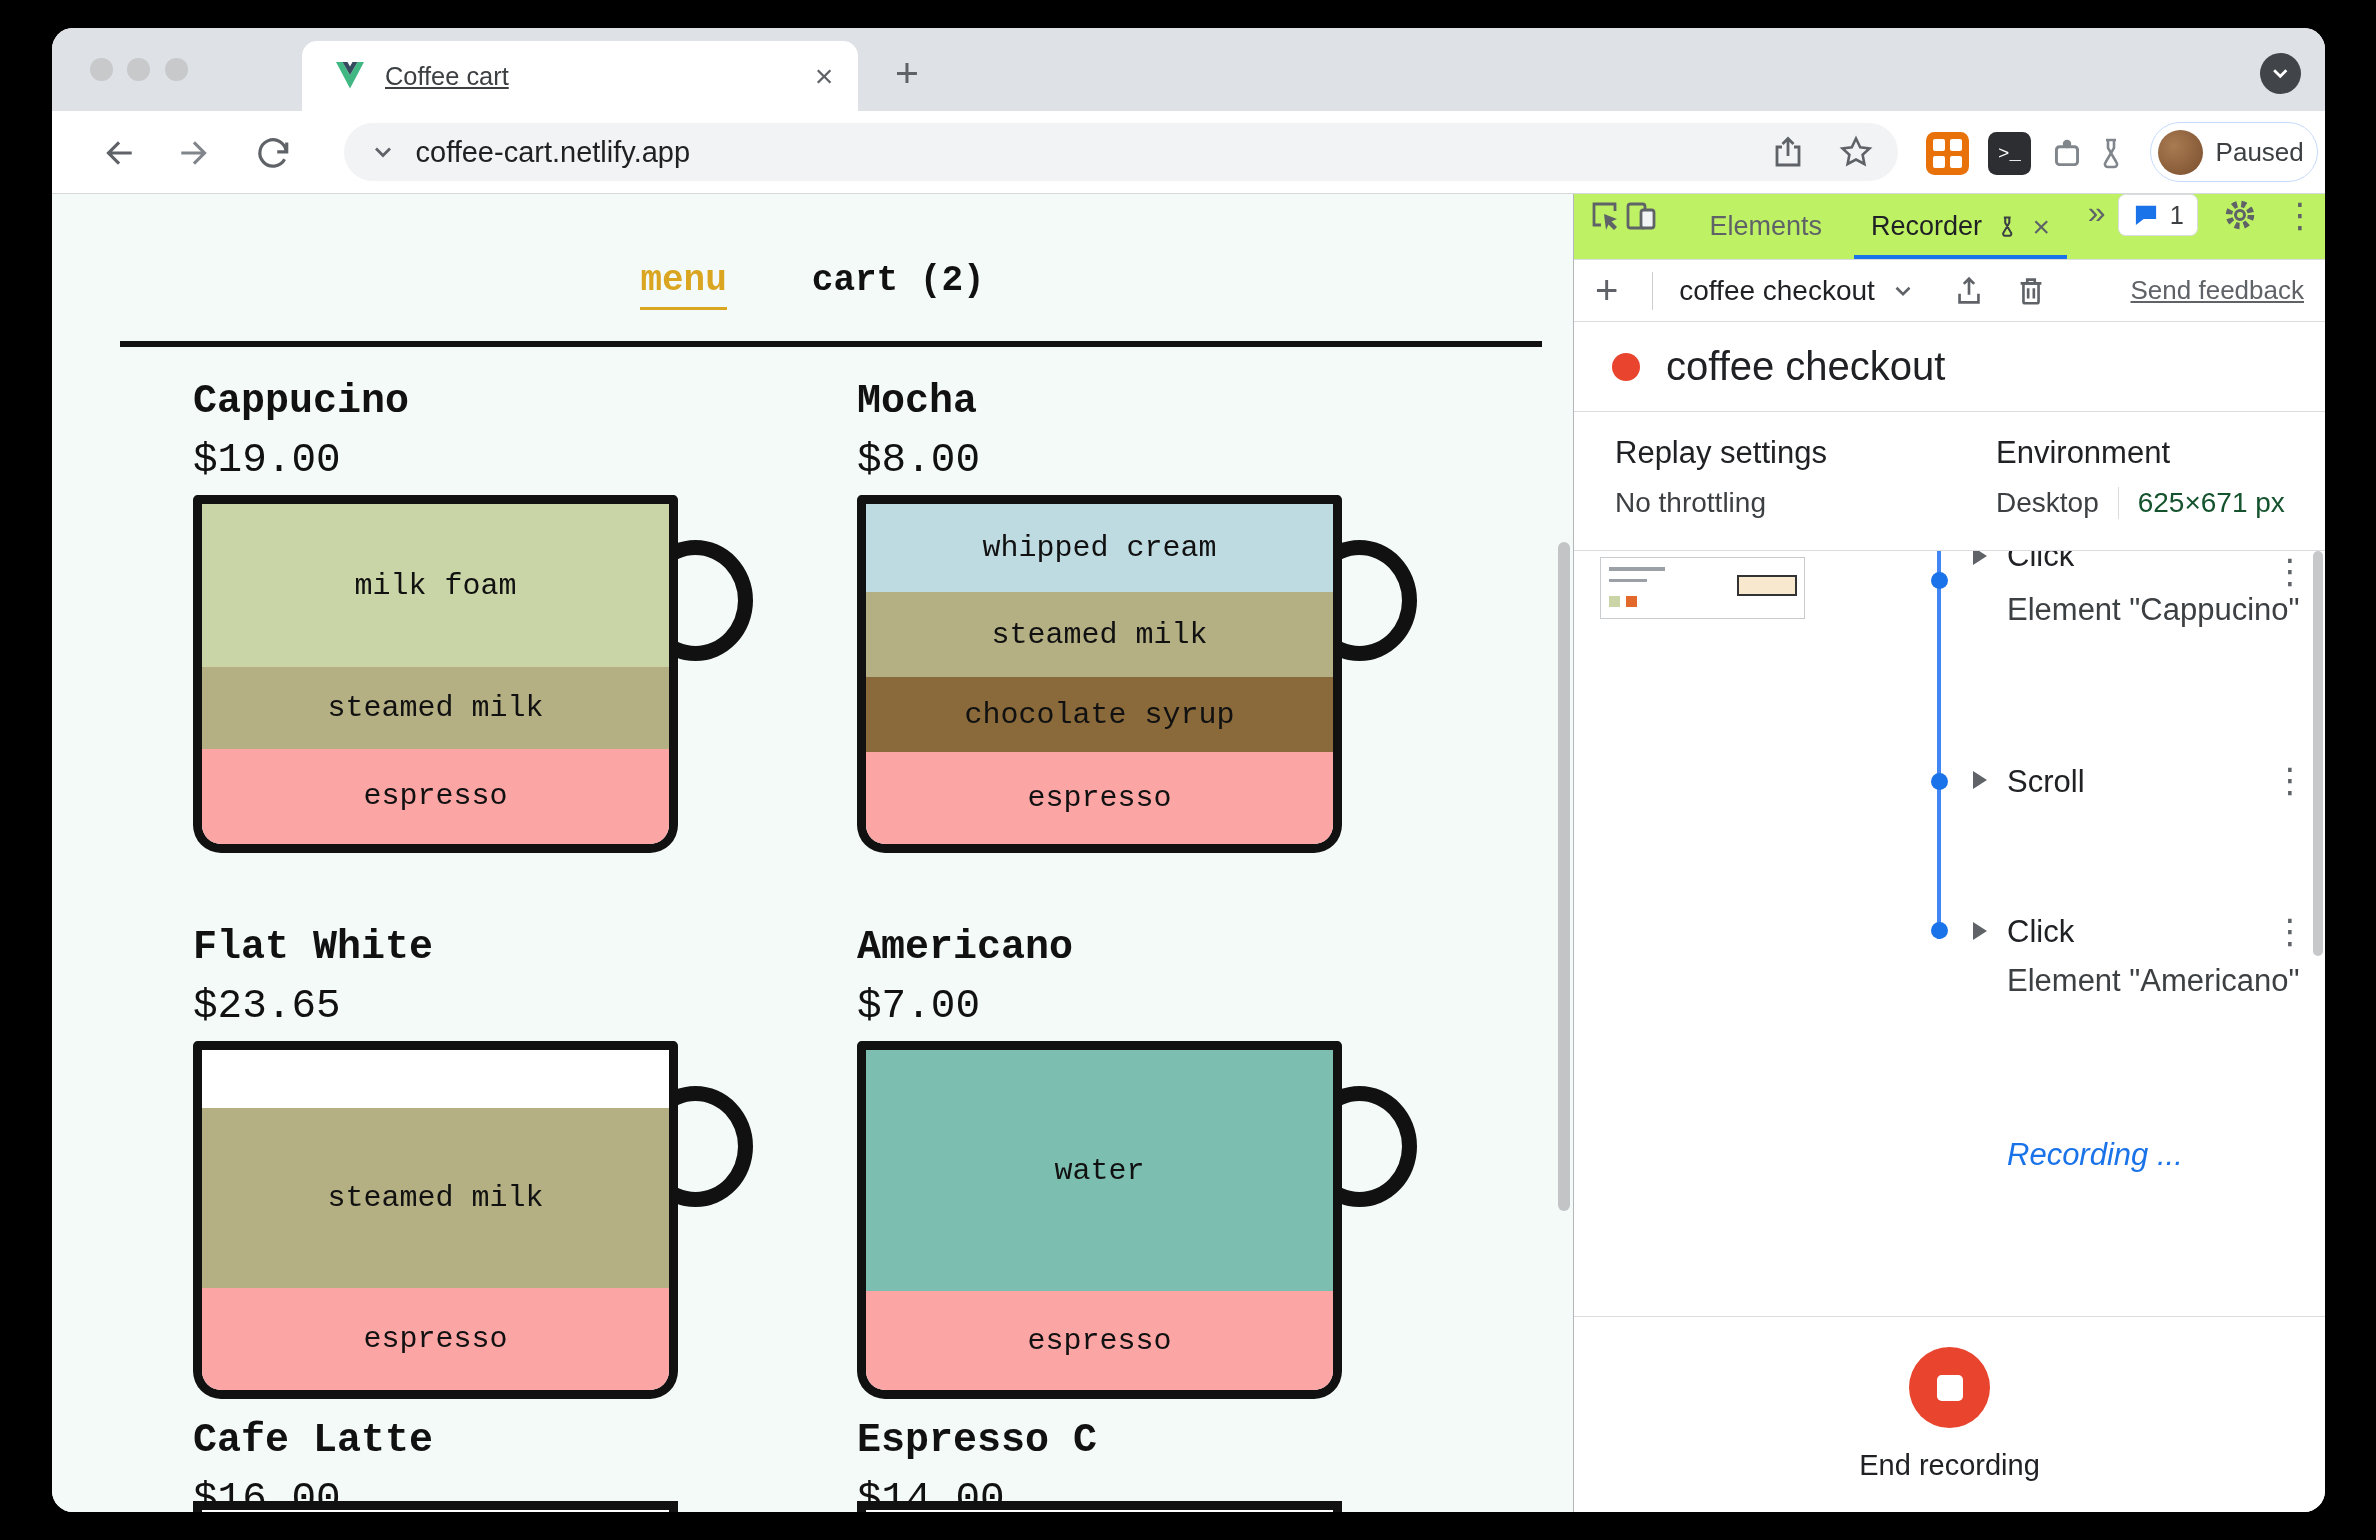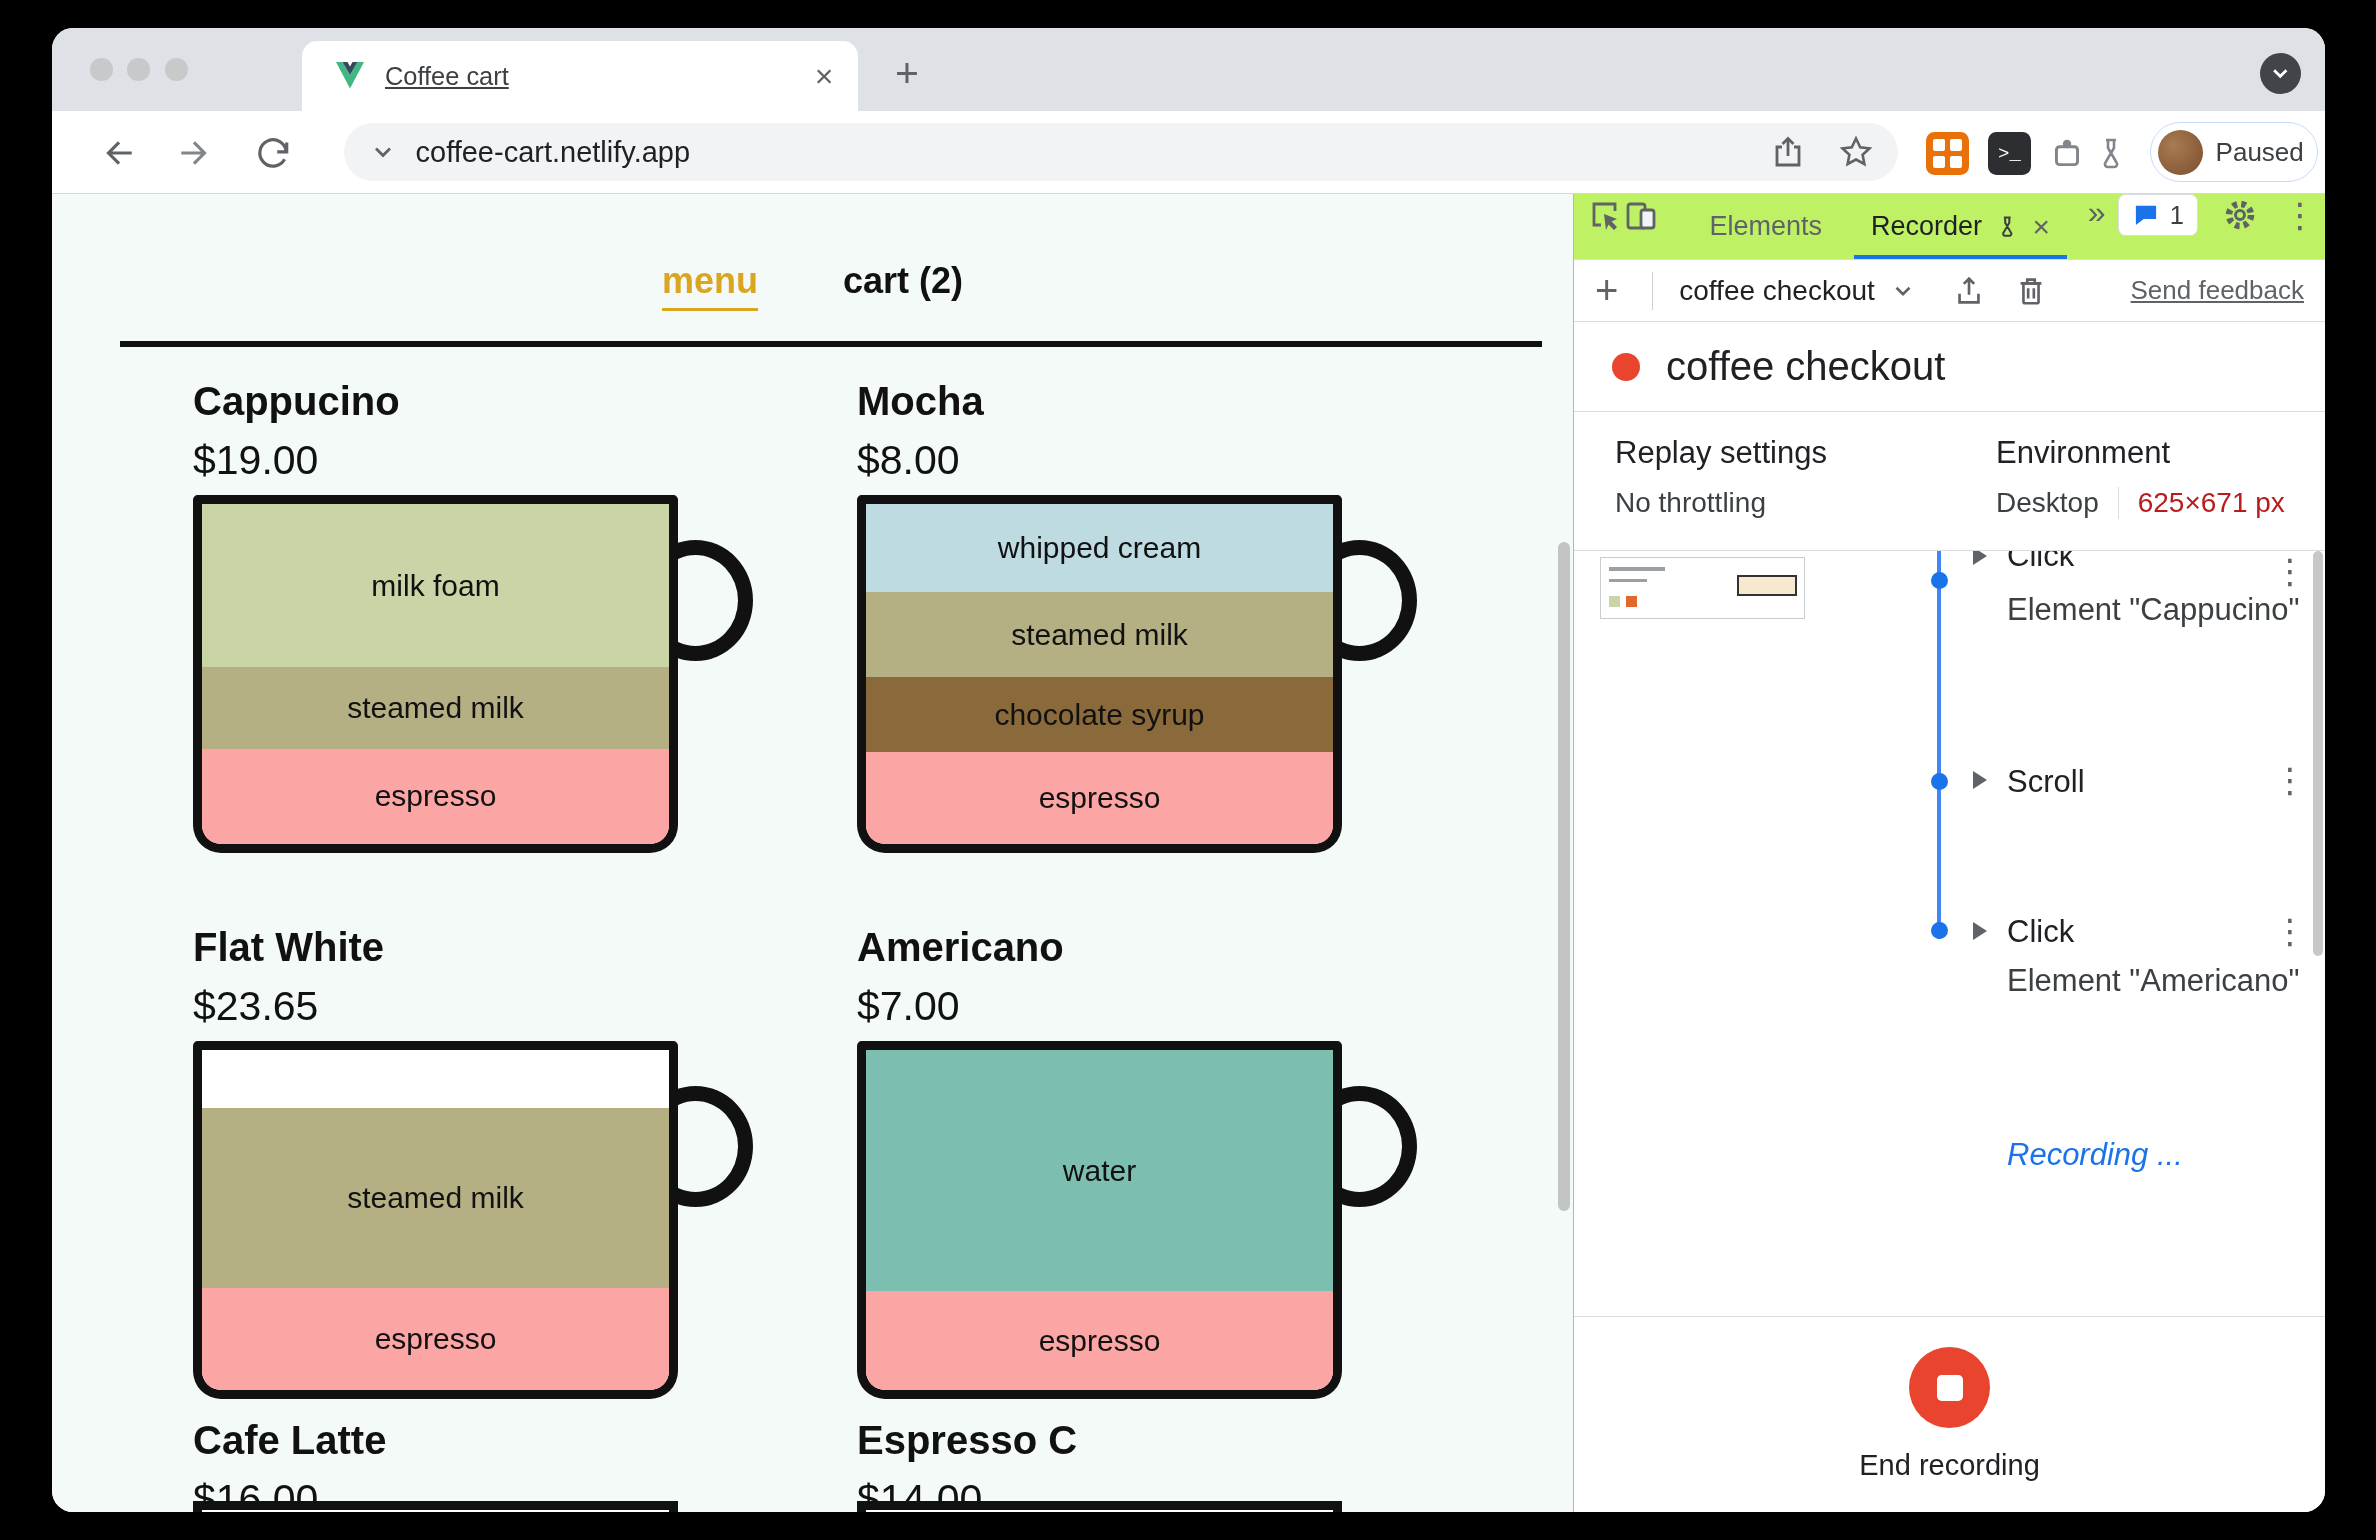--- a/index.html
+++ b/index.html
@@ -36,21 +36,21 @@
              border-radius:30px; display:flex; align-items:center; background:#fff; }
   .avatar { width:45px; height:45px; border-radius:50%; margin-left:6.6px; background:radial-gradient(circle at 35% 35%, #A97B52, #7A4E2E); }
   .profile-label { font-size:26px; color:#3C4043; margin-left:13px; }
   .kebab { font-size:34px; color:#5F6368; line-height:1; }
 
   
   .content { flex:1; display:flex; min-height:0; }
 
   
   .app { position:relative; width:1521px; flex:none; background:#F3FAF7; overflow:hidden;
-         font-family:Liberation Sans, sans-serif; }
+         font-family:Liberation Mono, monospace; }
   .app-nav { position:absolute; left:0; top:66px; width:100%; display:flex; justify-content:center; gap:85px; }
   .menu-link { font-size:36px; font-weight:bold; color:#DAA520; border-bottom:3.8px solid #DAA520; padding-bottom:5.6px; }
   .cart-link { font-size:36px; font-weight:bold; color:#111; }
   .app-divider { position:absolute; left:68px; top:147px; width:1422px; height:5.6px; background:#111; }
   .item-title { position:absolute; font-size:40px; font-weight:bold; color:#111; }
   .item-price { position:absolute; font-size:41px; color:#111; }
   .cup { position:absolute; width:485px; height:358px; }
   .cup .handle { position:absolute; right:-75px; top:45px; width:115px; height:121px;
                  border:15px solid #111; border-radius:50%; }
   .cup-body { position:absolute; inset:0; background:#fff; border:9.4px solid #111;
@@ -94,21 +94,21 @@
   .rec-icons { display:flex; align-items:center; gap:28px; margin-left:36px; }
   .send-feedback { margin-left:auto; margin-right:21px; font-size:26px; color:#5F6368; text-decoration:underline; }
 
   .rec-header { height:90px; border-bottom:0.9px solid #DADCE0; display:flex; align-items:center; flex:none; }
   .rec-dot { width:28px; height:28px; border-radius:50%; background:#E8442E; margin-left:38px; flex:none; }
   .rec-title { font-size:40px; color:#202124; margin-left:26px; }
 
   .rec-settings { position:relative; height:139px; border-bottom:0.9px solid #DADCE0; flex:none; }
   .set-title { position:absolute; top:22.6px; font-size:31px; color:#202124; }
   .set-value { position:absolute; top:75px; font-size:28px; color:#3C4043; display:flex; align-items:center; gap:19px; }
-  .env-size { color:#b91c1c; border-left:1.9px solid #DADCE0; padding-left:19px; }
+  .env-size { color:#14532d; border-left:1.9px solid #DADCE0; padding-left:19px; }
 
   .steps { position:relative; flex:1; overflow:hidden; }
   .thumb { position:absolute; left:26px; top:5.6px; width:205px; height:62px; background:#fff; border:0.9px solid #C9CCCF; }
   .thumb .t-bar { position:absolute; height:3.8px; background:#9AA0A6; }
   .thumb .t-chip { position:absolute; right:7.5px; top:17px; width:60px; height:21px; border:2.8px solid #333; background:#F8E8CD; }
   .thumb .t-sq { position:absolute; width:11.3px; height:11.3px; }
   .timeline { position:absolute; left:363px; top:0; width:3.8px; height:388px; background:#4285F4; }
   .tdot { position:absolute; left:357px; width:17px; height:17px; border-radius:50%; background:#1A73E8; }
   .tri { position:absolute; width:0; height:0; border-left:14px solid #5F6368; border-top:9.4px solid transparent; border-bottom:9.4px solid transparent; }
   .step-action { position:absolute; left:433px; font-size:31px; color:#202124; }

